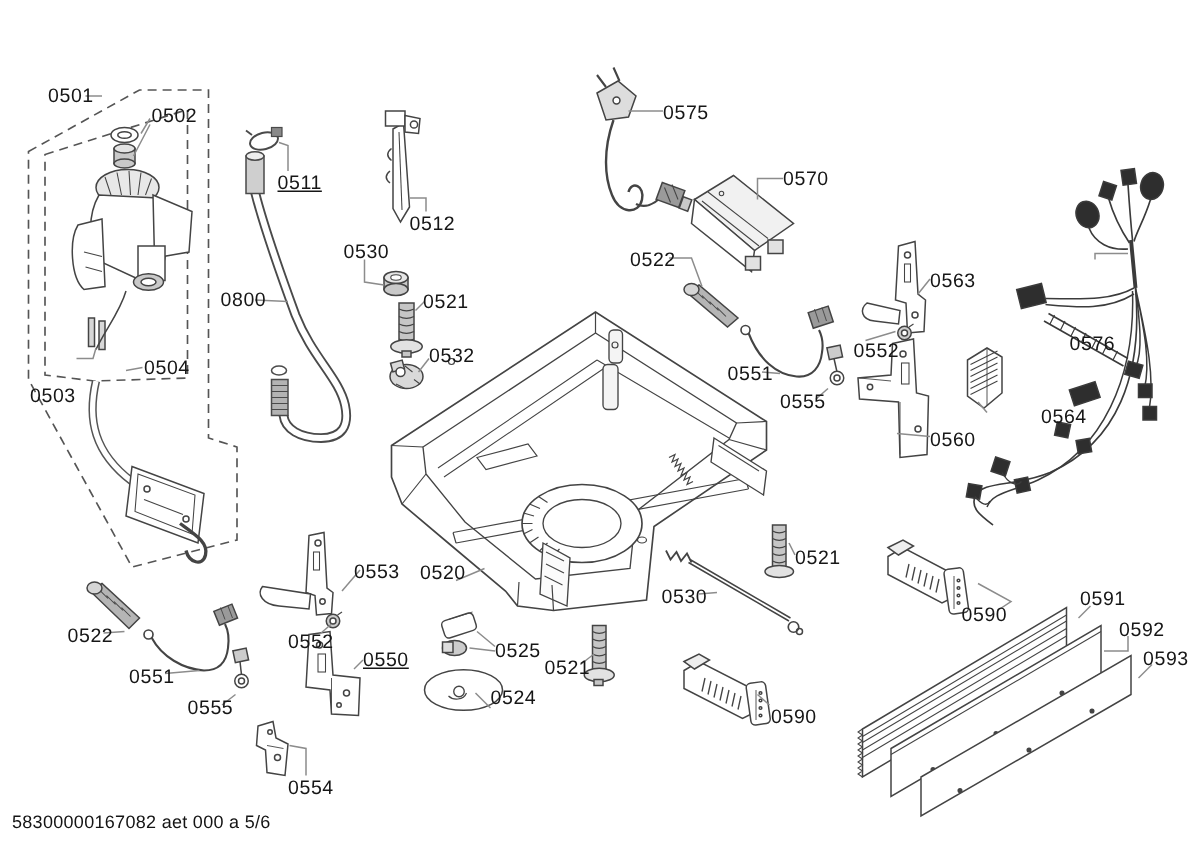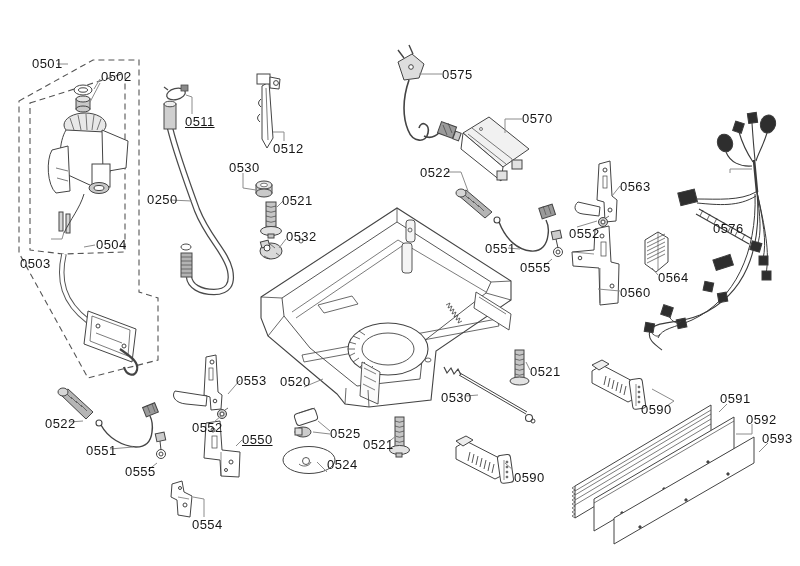--- a/index.html
+++ b/index.html
@@ -372,34 +372,34 @@
     <path d="M204,517 L204,499 L193,497"></path>
   </g>
 </svg>
 
   <div style="position:absolute;left:0;top:0;width:692px;height:566px;text-align:right;">
       <div class="part-label" style="left: 32px; top: 57px;">0501</div>
       <div class="part-label" style="left: 101px; top: 70px;">0502</div>
       <div class="part-label" style="left: 185px; top: 115px; text-decoration: underline;">0511</div>
       <div class="part-label" style="left: 273px; top: 142px;">0512</div>
       <div class="part-label" style="left: 229px; top: 161px;">0530</div>
-      <div class="part-label" style="left: 147px; top: 193px;">0250</div>
+      <div class="part-label" style="left: 147px; top: 193px;">0800</div>
       <div class="part-label" style="left: 282px; top: 194px;">0521</div>
       <div class="part-label" style="left: 286px; top: 230px;">0532</div>
       <div class="part-label" style="left: 20px; top: 233px; margin-top: 24px;">0503</div>
       <div class="part-label" style="left: 96px; top: 238px;">0504</div>
       <div class="part-label" style="left: 442px; top: 68px;">0575</div>
       <div class="part-label" style="left: 522px; top: 112px;">0570</div>
       <div class="part-label" style="left: 420px; top: 166px;">0522</div>
       <div class="part-label" style="left: 620px; top: 180px;">0563</div>
       <div class="part-label" style="left: 713px; top: 174px; margin-top: 48px;">0576</div>
       <div class="part-label" style="left: 485px; top: 242px;">0551</div>
       <div class="part-label" style="left: 569px; top: 227px;">0552</div>
       <div class="part-label" style="left: 520px; top: 261px;">0555</div>
-      <div class="part-label" style="left: 658px; top: 271px;">0564</div>
+      <div class="part-label" style="left: 694px; top: 271px;">0564</div>
       <div class="part-label" style="left: 620px; top: 286px;">0560</div>
       <div class="part-label" style="left: 236px; top: 374px;">0553</div>
       <div class="part-label" style="left: 280px; top: 375px;">0520</div>
       <div class="part-label" style="left: 45px; top: 417px;">0522</div>
       <div class="part-label" style="left: 86px; top: 444px;">0551</div>
       <div class="part-label" style="left: 192px; top: 421px;">0552</div>
       <div class="part-label" style="left: 242px; top: 433px; text-decoration: underline;">0550</div>
       <div class="part-label" style="left: 125px; top: 465px;">0555</div>
       <div class="part-label" style="left: 330px; top: 427px;">0525</div>
       <div class="part-label" style="left: 441px; top: 391px;">0530</div>
@@ -407,13 +407,14 @@
       <div class="part-label" style="left: 327px; top: 458px;">0524</div>
       <div class="part-label" style="left: 530px; top: 365px;">0521</div>
       <div class="part-label" style="left: 514px; top: 471px;">0590</div>
       <div class="part-label" style="left: 641px; top: 403px;">0590</div>
       <div class="part-label" style="left: 720px; top: 392px;">0591</div>
       <div class="part-label" style="left: 746px; top: 413px;">0592</div>
       <div class="part-label" style="left: 762px; top: 432px;">0593</div>
       <div class="part-label" style="left: 192px; top: 518px;">0554</div>
     </div>
 
+  <div class="footer-code">58300000167082 aet 000 a 5/6</div>
 </div>
 
 </body></html>

